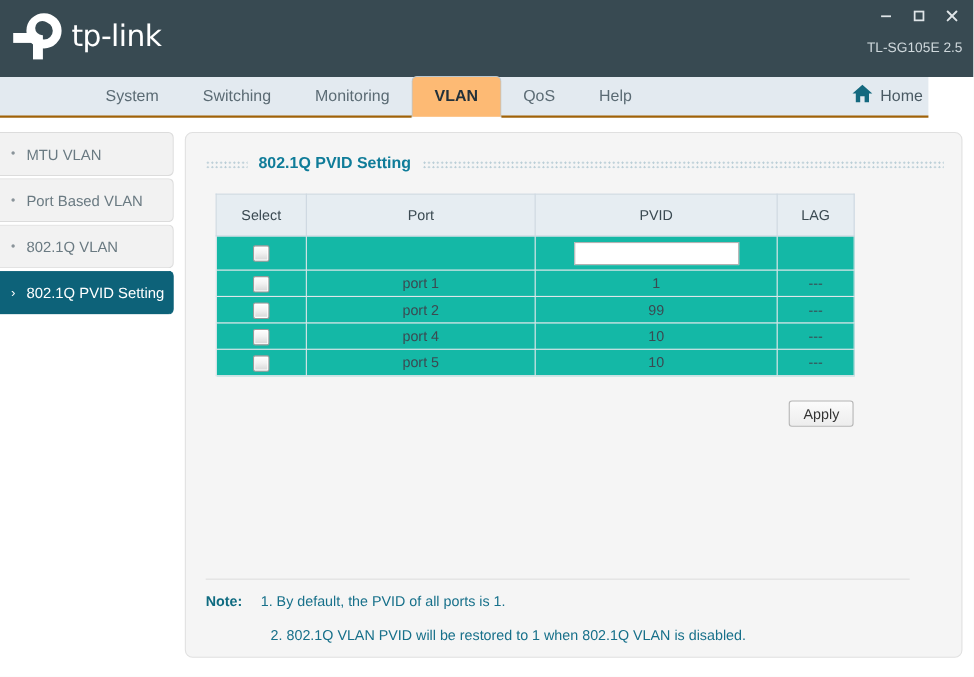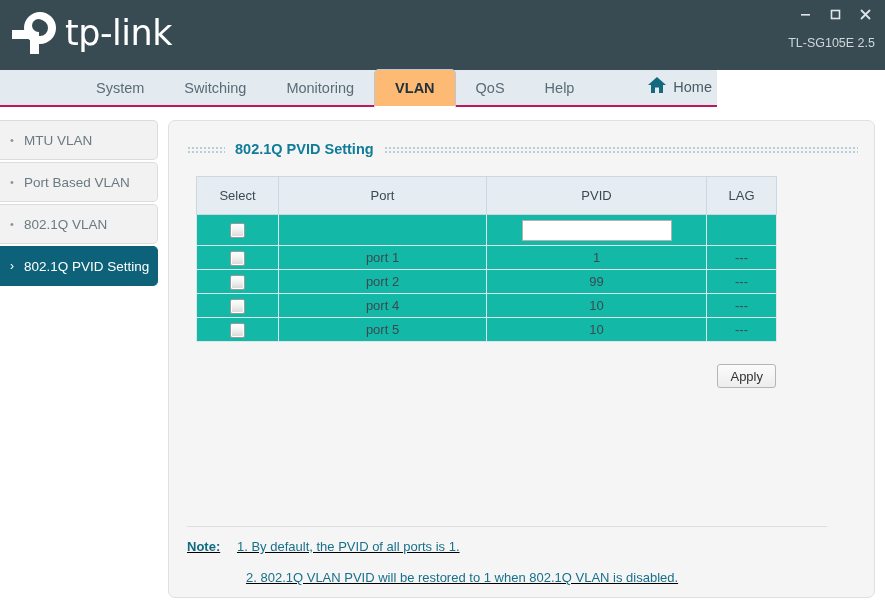--- a/index.html
+++ b/index.html
@@ -33,42 +33,42 @@
   }
   .logo-mark .bar {
     position: absolute; left: 2px; top: 20px;
     width: 24px; height: 9px; background: #ffffff;
   }
   .logo-mark .notch {
     position: absolute; left: 22px; top: 9px;
     width: 13px; height: 13px; background: #384a52; border-radius: 50%;
   }
   .logo-text {
-    color: #ffffff; font-size: 35px; letter-spacing: -0.5px;
+    color: #ffffff; font-size: 27px; letter-spacing: -0.5px;
     font-family: "DejaVu Sans", sans-serif; font-weight: 400;
   }
   .win-ctrls {
     position: absolute; right: 8px; top: 4px;
     display: flex; align-items: center; gap: 6px;
   }
   .win-btn {
     width: 24px; height: 20px; color: #dfe5e8;
     display: flex; align-items: center; justify-content: center;
     font-size: 13px; line-height: 1; font-family: "DejaVu Sans", sans-serif;
   }
   .win-btn svg { display: block; }
   .model-name {
     position: absolute; right: 10px; top: 36px;
     color: #cfd8dc; font-size: 12.5px;
   }
 
   
   .navbar {
-    position: absolute; top: 70px; left: 0; width: 717px; height: 37px;
-    background: #e3eaf0; border-bottom: 2px solid #be185d;
+    position: absolute; top: 70px; left: 0; width: 844px; height: 37px;
+    background: #e3eaf0; border-bottom: 2px solid #a16207;
   }
   .navtabs { position: absolute; left: 76px; top: 0; display: flex; height: 37px; }
   .navtab {
     padding: 0 20px; height: 37px; line-height: 37px;
     font-size: 14.5px; color: #5b6b74; cursor: pointer; white-space: nowrap;
   }
   .navtab.active {
     background: #fdba74; color: #23313a; font-weight: bold;
     border: 1px solid #b9c7d0; border-bottom: 2px solid #ffffff;
     border-top-left-radius: 5px; border-top-right-radius: 5px;
@@ -157,21 +157,21 @@
     font-family: "Liberation Sans", sans-serif; font-size: 13px; color: #333;
     cursor: pointer;
   }
 
   
   .note-sep {
     position: absolute; left: 18px; top: 405px; width: 640px;
     border-top: 1px solid #dedede;
   }
   .note-box { position: absolute; left: 18px; top: 418px; width: 670px; }
-  .note-line { display: flex; align-items: center; margin-bottom: 16px; text-decoration: underline; }
+  .note-line { display: flex; align-items: center; margin-bottom: 16px; }
   .note-label {
     width: 50px; flex: 0 0 50px;
     font-size: 13px; font-weight: bold; color: #0f6b80;
   }
   .note-text { font-size: 13px; color: #17708a; }
   .note-indent { margin-left: 59px; }
 </style>
 </head>
 <body>
 

